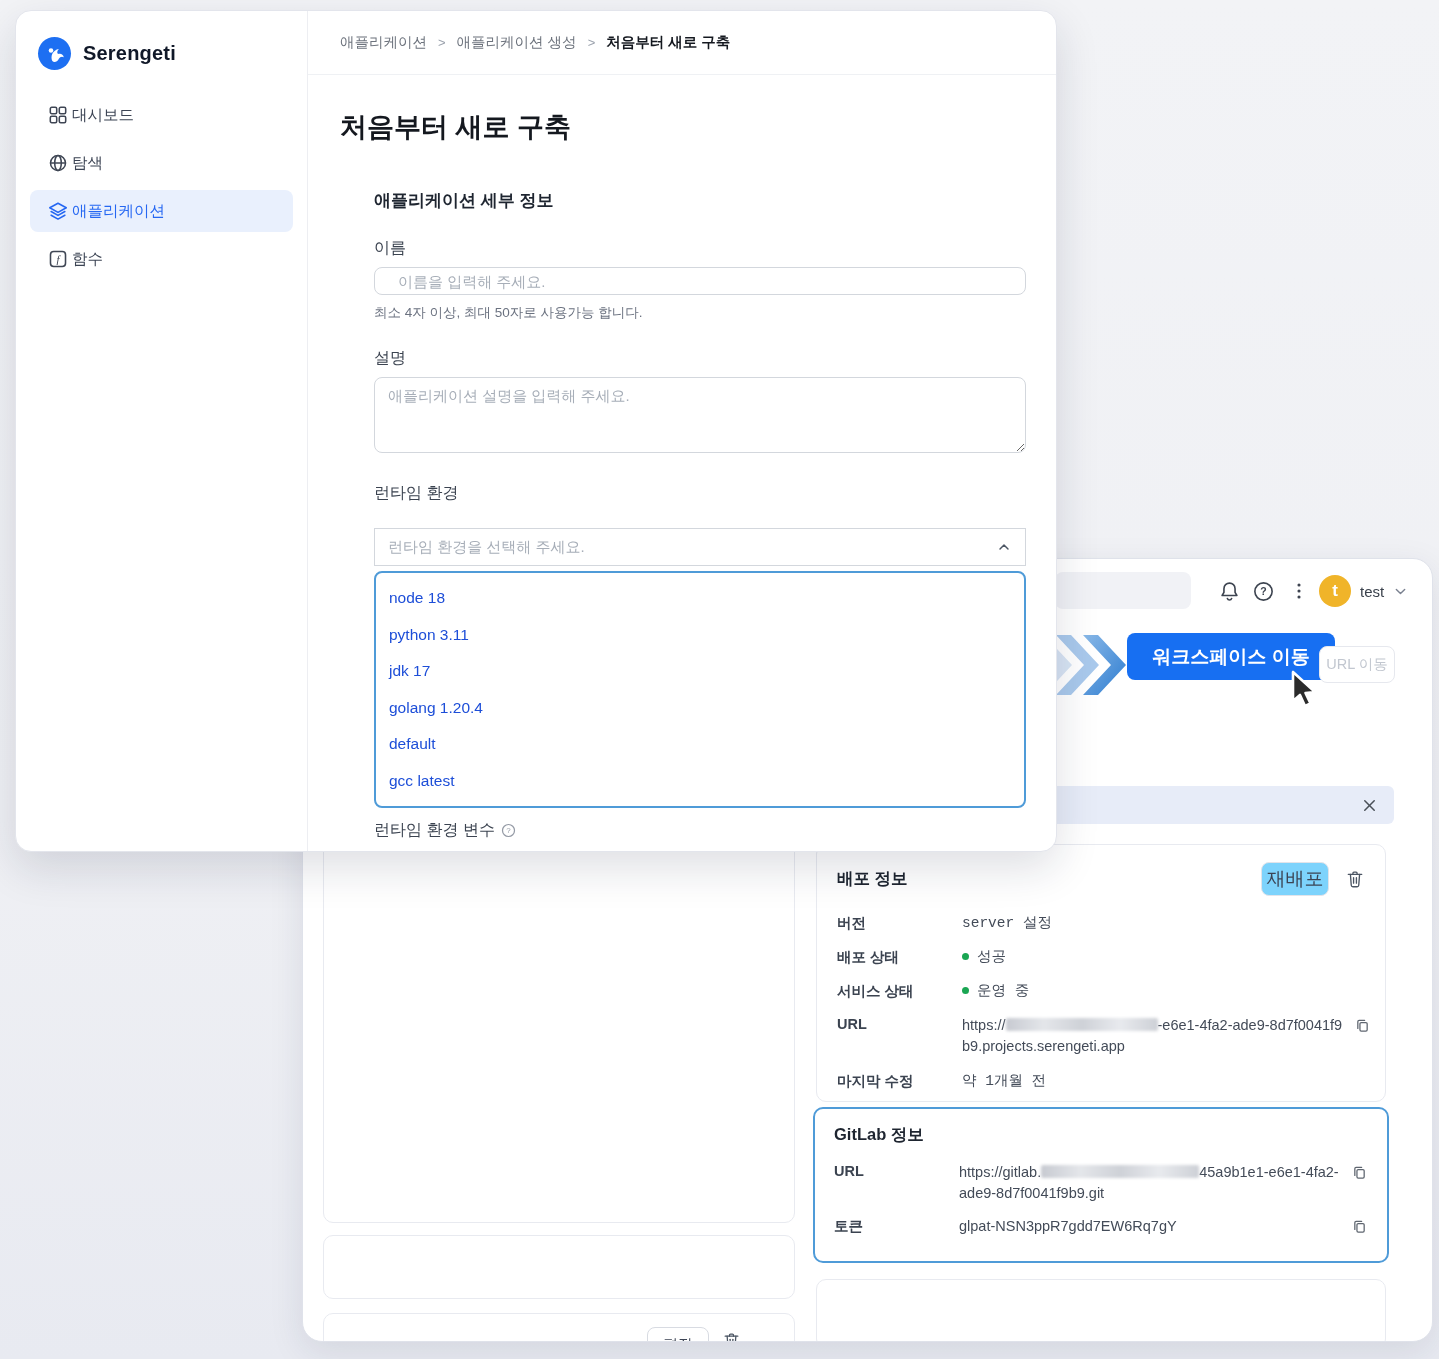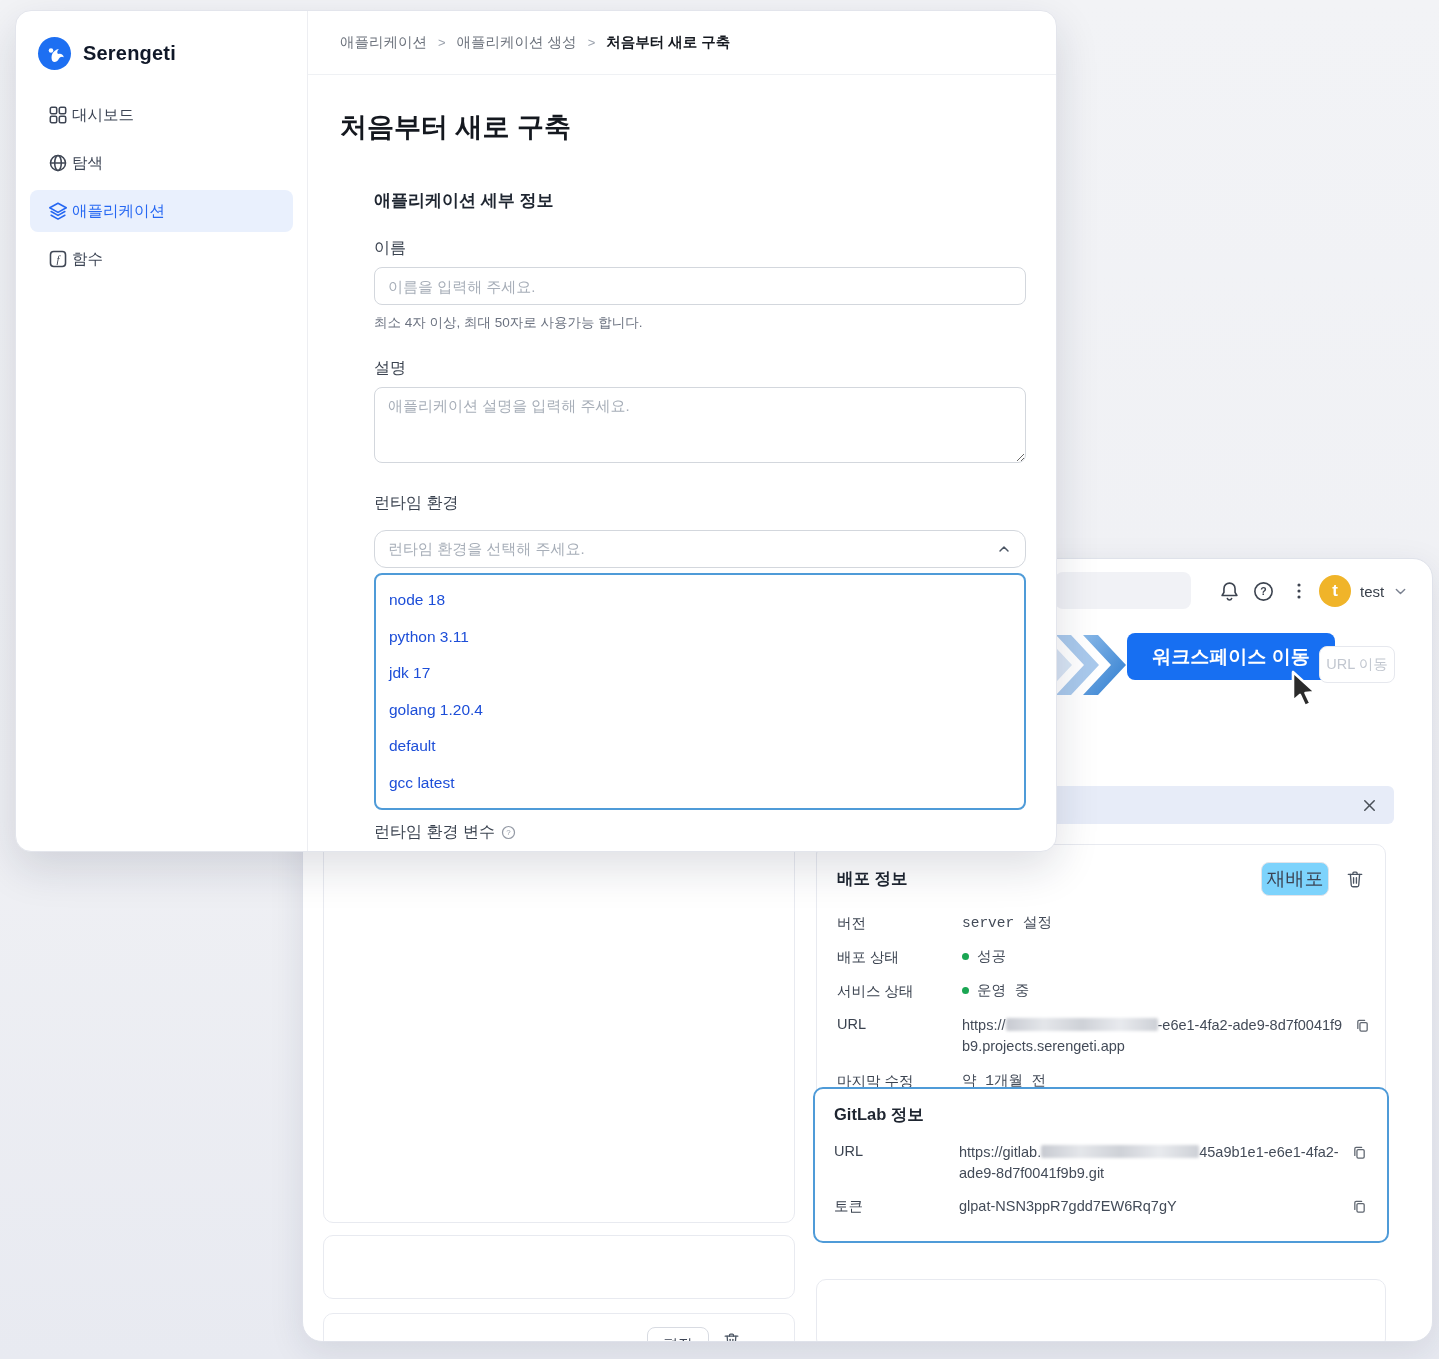--- a/index.html
+++ b/index.html
@@ -49,33 +49,33 @@
   .panel-left-2  { left:20px; top:676px; width:472px; height:64px; }
   .panel-left-3  { left:20px; top:754px; width:472px; height:70px; }
   .panel-right-bottom { left:513px; top:720px; width:570px; height:70px; }
 
   .btn-edit { position:absolute; left:323px; top:13px; width:62px; height:34px;
     background:#fff; border:1px solid #d8dbe2; border-radius:8px; color:#3c4454;
     font-family:inherit; font-size:14.5px; cursor:pointer; }
   .pl3-trash { position:absolute; left:398px; top:17px; color:#4b5563; cursor:pointer; }
 
   .panel-deploy { left:513px; top:285px; width:570px; height:258px; padding:17px 20px; }
-  .panel-gitlab { left:510px; top:528px; width:576px; height:156px;
+  .panel-gitlab { left:510px; top:548px; width:576px; height:156px;
     border:2px solid #4f9bd8; padding:15px 19px; }
 
   .panel-hd { display:flex; align-items:center; justify-content:space-between; }
   .panel-title { font-size:16.5px; font-weight:bold; color:#1e2530; }
   .panel-actions { display:flex; align-items:center; gap:16px; }
   .btn-redeploy { width:68px; height:34px; background:#7dd3fc; border:1px solid #e2e4ea;
     border-radius:8px; color:#3c4454; font-family:inherit; font-size:19px; cursor:pointer; }
   .icon-btn { background:none; border:none; color:#4b5563; cursor:pointer; padding:0; }
 
   .info-rows { margin-top:10px; }
   .info-row { display:flex; padding:7px 0; font-size:14.5px; }
-  .info-label { width:125px; flex:none; color:#3b4350; font-weight:400; padding-top:1px; }
+  .info-label { width:125px; flex:none; color:#3b4350; font-weight:700; padding-top:1px; }
   .info-value { color:#434b58;font-family:Liberation Mono, monospace; }
   .status-dot { display:inline-block; width:7px; height:7px; border-radius:50%;
     background:#1aa653; margin-right:8px; vertical-align:1px; }
   .url-flex { display:flex; align-items:flex-start; gap:10px; }
   .url-text { width:382px; word-break:break-all; line-height:21px; color:#434b58; }
   .redacted { display:inline-block; height:13px; border-radius:2px; vertical-align:-1px;
     background:linear-gradient(90deg,#c7cad1,#e4e6ea 25%,#ced1d7 50%,#e8eaee 75%,#cdd0d6);
     filter:blur(1.6px); }
   .redact-a { width:152px; } .redact-b { width:158px; }
   .copy-btn { margin-top:2px; }
@@ -106,29 +106,29 @@
     align-items:center; gap:11px; padding-left:32px; font-size:14.5px; }
   .crumb { color:#6d737d; cursor:pointer; }
   .crumb.current { color:#14181f; font-weight:600; cursor:default; }
   .crumb-sep { color:#9aa1ac; font-size:13px; }
   .fg-title { margin:34px 0 0 32px; font-size:27px; font-weight:800; color:#14181f; }
 
   .form-wrap { margin:44px 0 0 66px; width:652px; }
   .section-title { font-size:17px; font-weight:bold; color:#1e2530; }
   .field { margin-top:26px; }
   .field-label { font-size:16px; color:#3b4350; }
-  .text-input { margin-top:8px; width:100%; height:38px; border:1px solid #d3d7dd;
-    border-radius:8px; padding:0 13px; font-family:inherit; font-size:15px; color:#30363f;
+  .text-input { margin-top:8px; width:100%; height:28px; border:1px solid #d3d7dd;
+    border-radius:8px; padding:0 23px; font-family:inherit; font-size:15px; color:#30363f;
     background:#fff; }
   .text-input::placeholder, .textarea::placeholder { color:#a7aeb8; }
   .field-help { margin-top:9px; font-size:13.5px; color:#6b7280; }
   .textarea { margin-top:8px; width:100%; height:76px; border:1px solid #d3d7dd;
     border-radius:8px; padding:9px 13px; font-family:inherit; font-size:15px;
     color:#30363f; resize:both; }
-  .select-box { margin-top:16px; height:38px; border:1px solid #d3d7dd; border-radius:12px;
+  .select-box { margin-top:24px; height:38px; border:1px solid #d3d7dd; border-radius:0;
     display:flex; align-items:center; justify-content:space-between; padding:0 13px;
     cursor:pointer; }
   .select-placeholder { font-size:15px; color:#a7aeb8; }
   .dropdown { margin-top:5px; border:2px solid #4f9bd8; border-radius:8px;
     padding:7px 0; background:#fff; }
   .dd-option { height:36.5px; display:flex; align-items:center; padding-left:13px;
     font-size:15.5px; color:#1d4ed8; cursor:pointer; }
   .envvar-row { margin-top:12px; display:flex; align-items:center; gap:6px; }
   .btn-add { margin-top:12px; width:92px; height:36px; background:#fff;
     border:1px solid #d3d7dd; border-radius:8px; display:flex; align-items:center;

